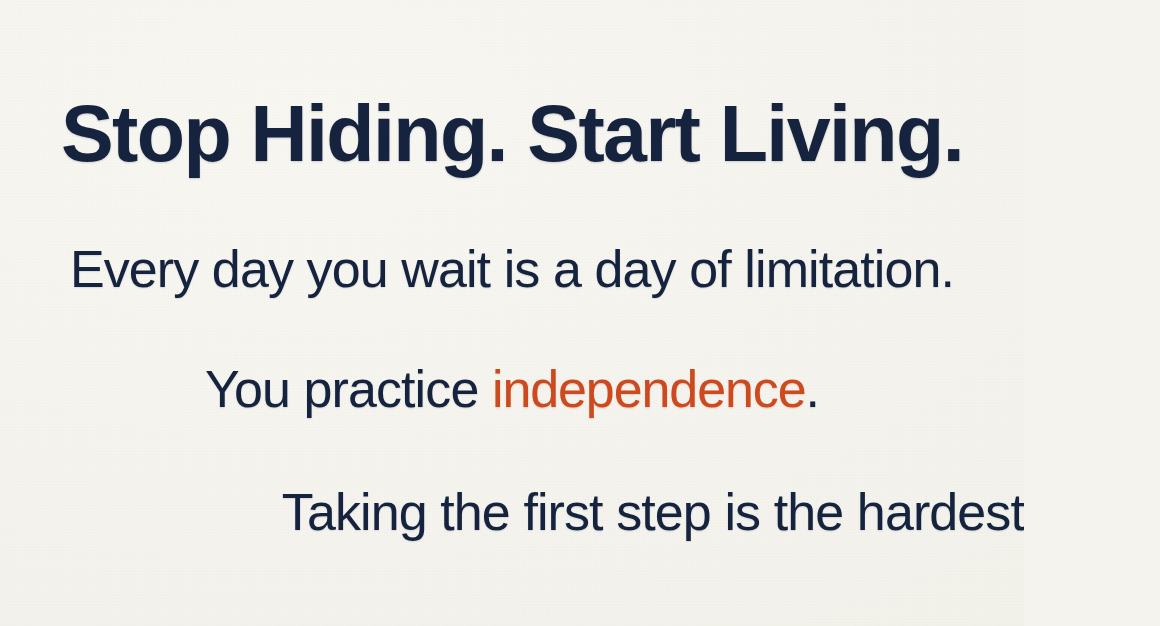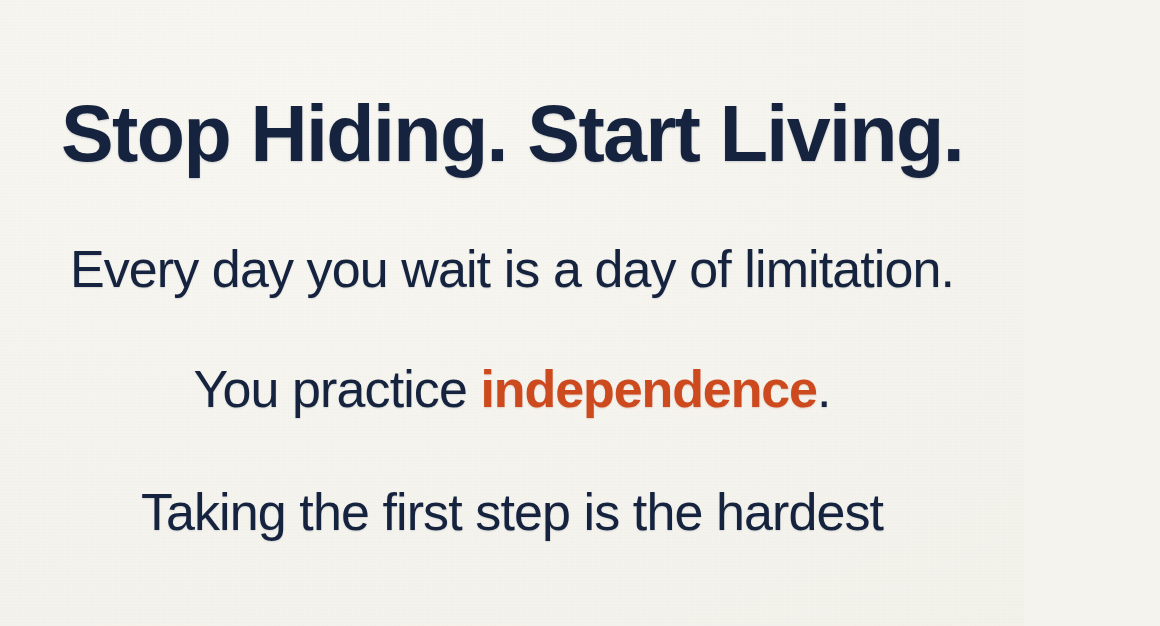--- a/index.html
+++ b/index.html
@@ -80,24 +80,24 @@
     top: 430px;
     left: 0;
     right: 0;
     font-size: 52px;
     line-height: 1.16;
     font-weight: 400;
     letter-spacing: -0.9px;
     color: #15233f;
     text-shadow: 0 1px 1.5px rgba(22,35,63,.13);
   }
-  .para-block .pline { display: block; white-space: nowrap; }
+  .para-block .pline { display: block; white-space: nowrap; text-align: right; }
 
   .hl {
-    font-weight: 700;
+    font-weight: 400;
     color: #cc4a1e;
     letter-spacing: -1.1px;
     text-shadow: 0 1px 1.5px rgba(164,58,20,.18);
   }
   .dot { color: #15233f; font-weight: 400; }
 </style>
 </head>
 <body>
 
 <div id="slide">

